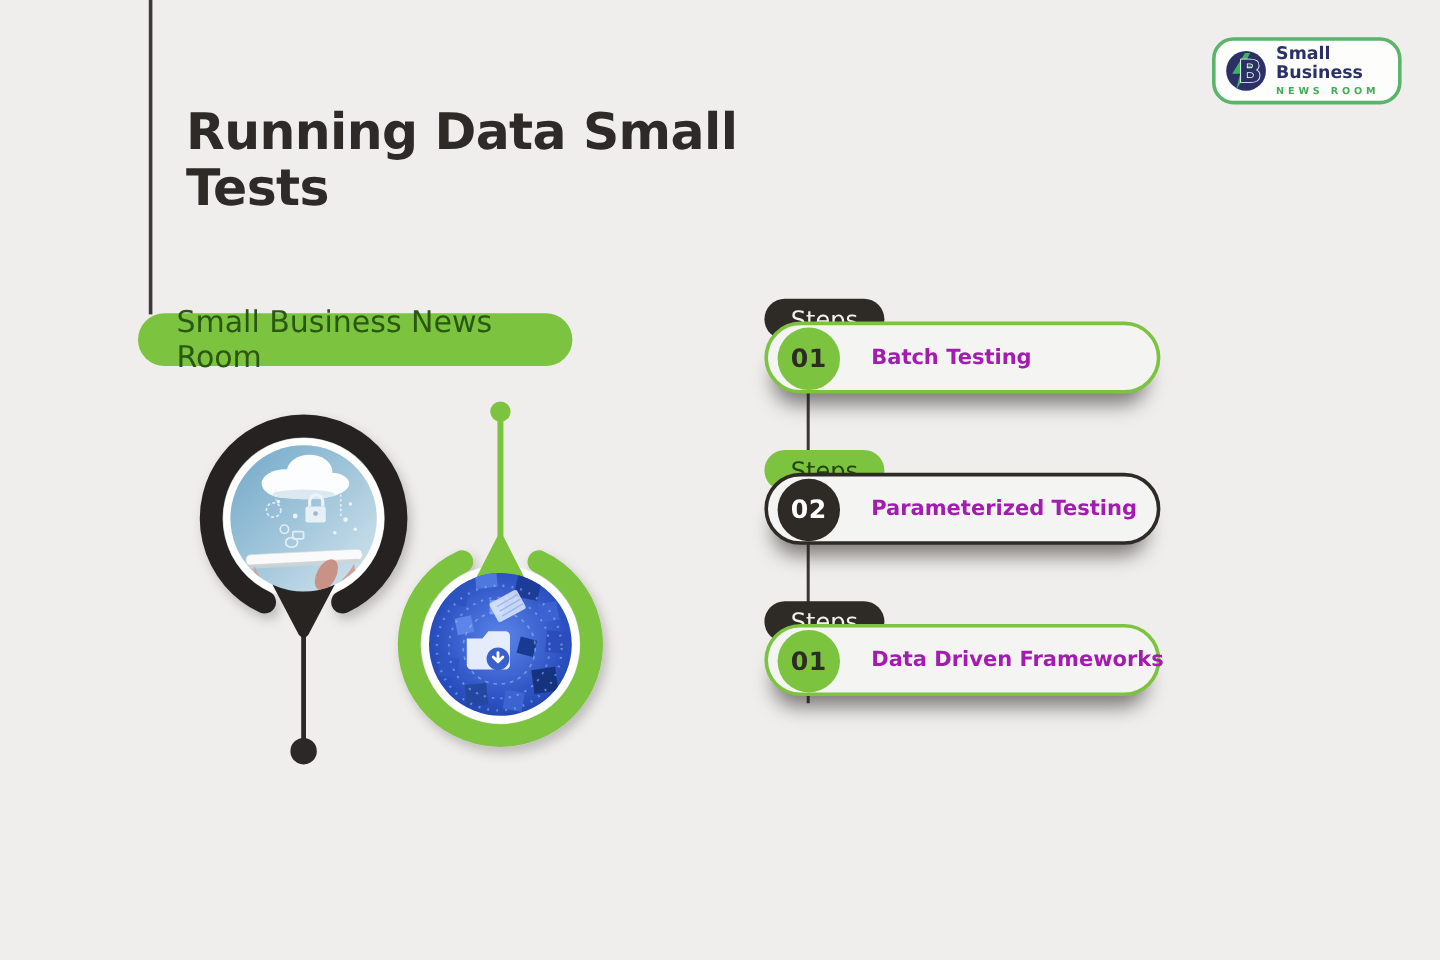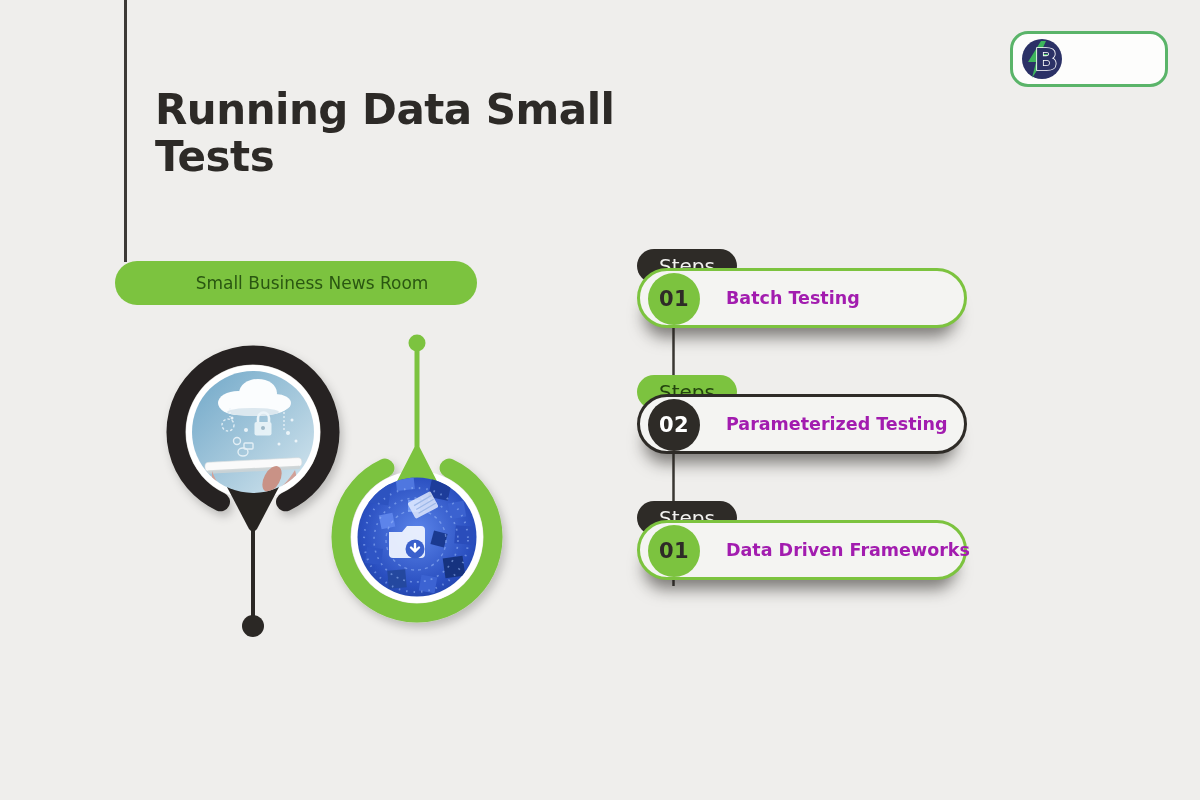--- a/index.html
+++ b/index.html
@@ -28,21 +28,21 @@
   }
   .logo-text{display:flex;flex-direction:column;justify-content:center;}
   .logo-line1{font-size:14.5px;font-weight:bold;color:#2b3166;line-height:1.1;}
   .logo-line2{font-size:8px;color:#44ad58;letter-spacing:3.2px;margin-top:2px;font-weight:bold;}
 
   
   .brand-pill{
     position:absolute;left:115px;top:261px;width:362px;height:44px;border-radius:22px;
     background:#7cc33f;display:flex;align-items:center;justify-content:center;
   }
-  .brand-pill span{font-size:17px;color:#2a5711;margin-left:32px;}
+  .brand-pill span{font-size:25px;color:#2a5711;margin-left:32px;}
 
   
   .art{position:absolute;left:0;top:0;width:1200px;height:800px;z-index:1;}
 
   
   .steps{position:absolute;inset:0;z-index:2;}
   .step{position:absolute;left:637px;width:330px;height:95px;}
   .step .tab{
     position:absolute;top:0;left:0;width:100px;height:34px;border-radius:17px;
     display:flex;align-items:center;justify-content:center;font-size:20px;z-index:1;margin-top:10px;
@@ -77,20 +77,24 @@
 
   <h1 class="title">Running Data Small
 Tests</h1>
 
   <div class="logo">
     <svg width="44" height="44" viewBox="0 0 44 44">
       <circle cx="21" cy="22" r="20" fill="#2b3166"></circle>
       <polygon points="20,4 7,25 15,25 11,41 27,17 19,17 25,4" fill="#3db55c"></polygon>
       <text x="25" y="33" font-size="31" font-weight="bold" text-anchor="middle" fill="#2b3166" stroke="#ffffff" stroke-width="1.6" paint-order="stroke" font-family="DejaVu Sans, Liberation Sans, sans-serif">B</text>
     </svg>
+    <div class="logo-text">
+      <div class="logo-line1">Small Business</div>
+      <div class="logo-line2">NEWS ROOM</div>
+    </div>
   </div>
 
   <div class="brand-pill">
     <span>Small Business News Room</span>
   </div>
 
   <svg class="art" viewBox="0 0 1200 800">
     <defs>
       <linearGradient id="sky" x1="0" y1="0" x2="1" y2="1">
         <stop offset="0" stop-color="#6fa7c8"></stop>

